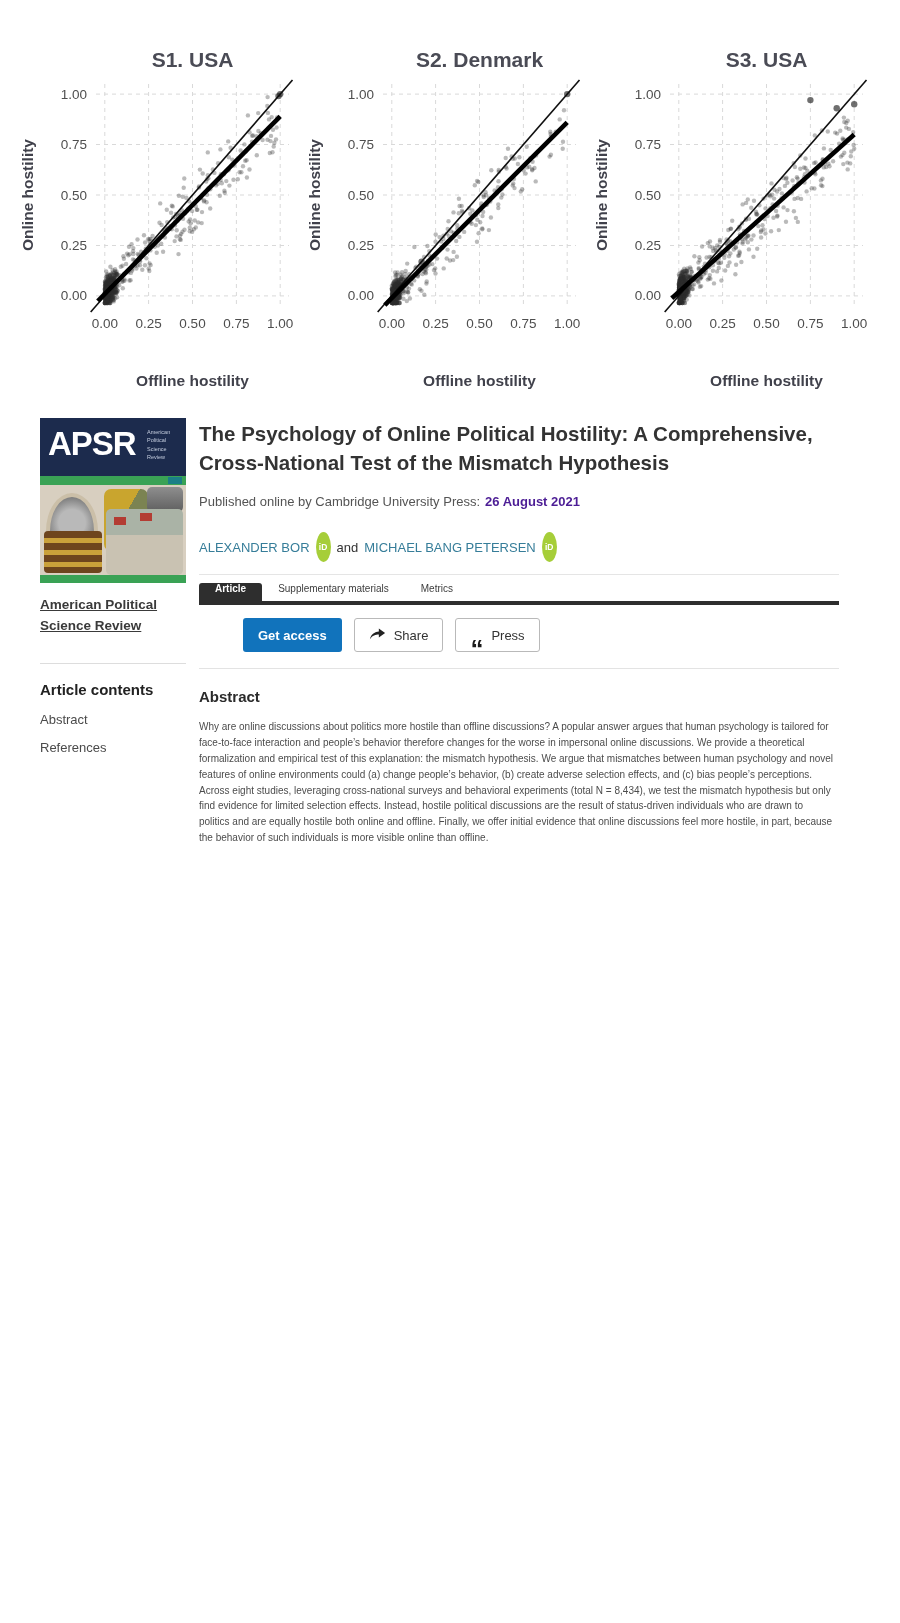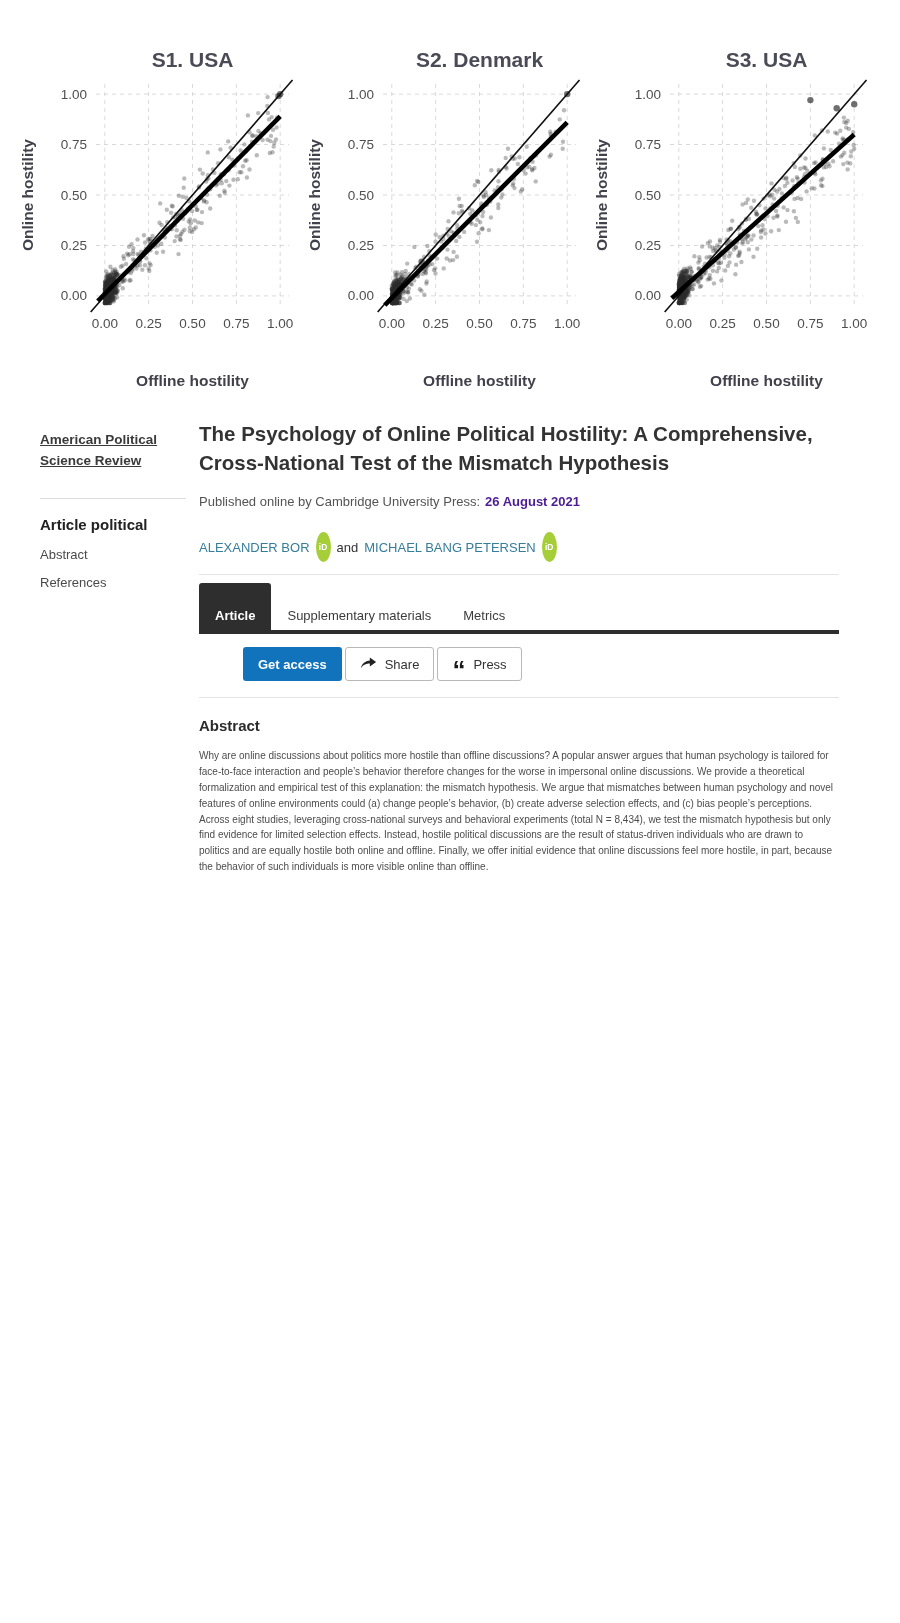--- a/index.html
+++ b/index.html
@@ -60,28 +60,28 @@
   .title { font-size:20.5px; font-weight:bold; color:#333; line-height:1.4; margin:2px 0 0; }
   .pub { margin-top:17px; font-size:13px; color:#545454; }
   .pub .date { font-weight:bold; color:#4c1d95; margin-left:5px; }
   .authors { margin-top:23px; display:flex; align-items:center; gap:6px; font-size:13px; color:var(--link-teal); }
   .author { cursor:pointer; }
   .orcid { width:15px; height:30px; border-radius:50%; background:var(--orcid-green); color:#fff;
            font-size:8.5px; font-weight:bold; display:inline-flex; align-items:center; justify-content:center; cursor:pointer; }
   .and { color:#333; }
   .authors-divider { border:none; border-top:1px solid #e5e5e5; margin:12px 0 0; }
   .tabs { display:flex; margin-top:8px; }
-  .tab { padding:25px 16px 7px; font-size:13px; color:#3c3c3c; cursor:pointer; }
+  .tab { padding:0 16px 7px; font-size:10px; color:#3c3c3c; cursor:pointer; }
   .tab.active { background:var(--tab-black); color:#fff; font-weight:bold; border-radius:3px 3px 0 0; }
   .tabbar { height:4px; background:var(--tab-black); }
-  .actions { display:flex; gap:3px; margin-top:13px; align-items:stretch;padding-left:44px; }
+  .actions { display:flex; gap:12px; margin-top:13px; align-items:stretch;padding-left:44px; }
   .btn-primary { background:var(--accent-blue); color:#fff; font-weight:bold; font-size:13px;
                  padding:9px 15px; border-radius:3px; border:none; cursor:pointer; }
   .btn { background:#fff; border:1px solid #b9b9b9; border-radius:3px; font-size:13px; color:#333;
-         padding:8px 14px; display:flex; align-items:center; gap:8px; cursor:pointer; }
+         padding:8px 14px; display:flex; align-items:flex-end; gap:8px; cursor:pointer; }
   .cite-glyph { font-size:26px; font-weight:bold; color:#1a1a1a; line-height:0; position:relative; top:6px; }
   .actions-divider { border:none; border-top:1px solid #e3e3e3; margin:16px 0 0; }
   .abs-h { font-size:15px; font-weight:bold; color:#2b2b2b; margin:19px 0 0; }
   .abs-p { font-size:10px; color:#4c4c4c; line-height:1.58; width:636px; margin:14px 0 0; }
 
   
   .commentary { margin:116px 28px 0 30px; font-size:37px; color:#0b0b0b; line-height:1.63; letter-spacing:-0.5px; }
   .commentary p { margin:0 0 60px; }
 </style>
 </head>
@@ -2024,25 +2024,46 @@
         <line class="rline" x1="81.8" y1="258.2" x2="264.2" y2="94.5"></line>
         <text class="ptitle" x="176.5" y="27" text-anchor="middle">S3. USA</text>
         <text class="axlabel" x="176.5" y="346" text-anchor="middle">Offline hostility</text>
         <text class="axlabel" transform="translate(17 155.0) rotate(-90)" text-anchor="middle">Online hostility</text>
       </svg></div>
 </section>
 
 <section class="article">
 
   <div class="sidebar">
+    <div class="cover">
+      <div class="cover-head">
+        <span class="cover-acronym">APSR</span>
+        <span class="cover-subtitle">American Political Science Review</span>
+      </div>
+      <div class="cover-greenband">
+        <span class="cover-badge"></span>
+      </div>
+      <div class="cover-body">
+        <span class="c-oval"></span>
+        <span class="c-yellow"></span>
+        <span class="c-gray"></span>
+        <span class="c-badge"></span>
+        <span class="c-bus"></span>
+        <span class="c-crowd">
+          <span class="c-sign1"></span>
+          <span class="c-sign2"></span>
+        </span>
+      </div>
+      <div class="cover-footband"></div>
+    </div>
 
     <span class="journal-link">American Political Science Review</span>
 
     <hr class="side-divider">
-    <div class="contents-h">Article political</div>
+    <div class="contents-h">Article contents</div>
     <div class="toc-item">Abstract</div>
     <div class="toc-item">References</div>
   </div>
 
   <div class="main">
     <h1 class="title">The Psychology of Online Political Hostility: A Comprehensive, Cross-National Test of the Mismatch Hypothesis</h1>
 
     <div class="pub">
       <span>Published online by Cambridge University Press:</span><span class="date">26 August 2021</span>
     </div>

